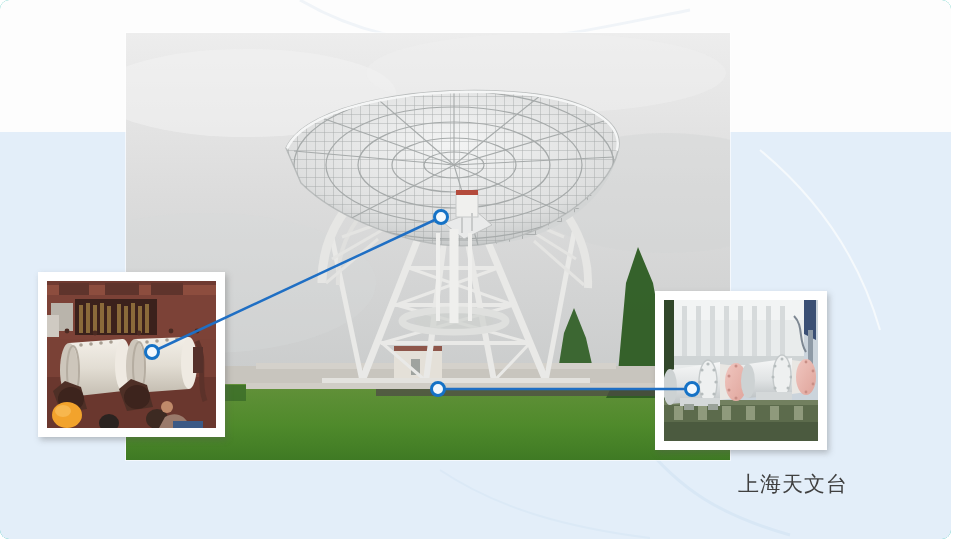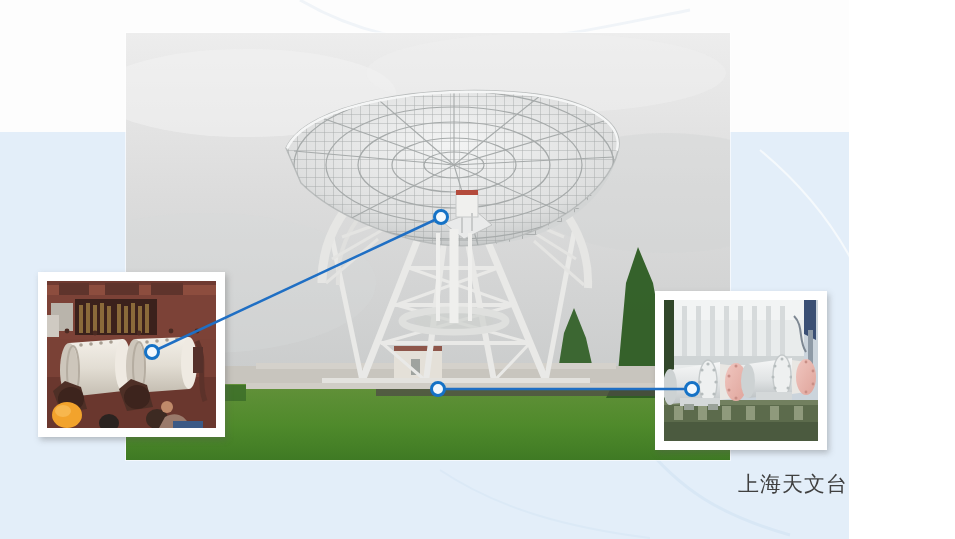--- a/index.html
+++ b/index.html
@@ -5,24 +5,25 @@
   html, body {
     margin: 0;
     padding: 0;
     background: #ffffff;
   }
   body {
     font-family: "Liberation Sans", sans-serif;
   }
   #slide {
     position: relative;
-    width: 849px;
+    width: 951px;
     height: 539px;
     overflow: hidden;
     background: #14b8a6;
+    border-radius: 9px;
   }
   
   .bg-top {
     position: absolute;
     left: 0; top: 0;
     width: 955px; height: 132px;
     background: #fdfdfd;
   }
   .bg-bottom {
     position: absolute;

